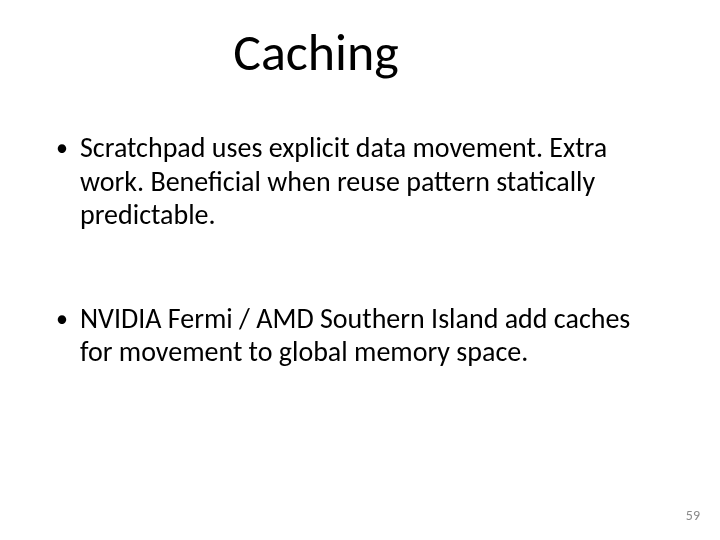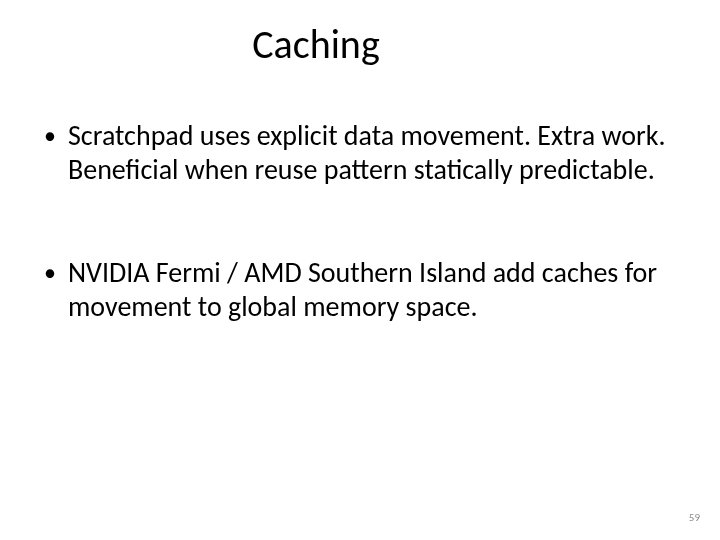--- a/index.html
+++ b/index.html
@@ -18,33 +18,33 @@
     height: 540px;
     position: relative;
     box-sizing: border-box;
   }
   .title {
     position: absolute;
     top: 20px;
     left: 0;
     width: 632px;
     text-align: center;
-    font-size: 40px;
+    font-size: 52px;
     font-weight: 400;
     color: #000000;
   }
   .body {
     position: absolute;
     top: 115px;
     left: 36px;
     right: 36px;
   }
   ul.bullets {
     list-style: none;
-    margin: 4px;
+    margin: 16px;
     padding: 0;
   }
   ul.bullets > li {
     position: relative;
     padding-left: 28px;
     font-size: 28px;
     line-height: 1.2;
     margin-bottom: 70px;
     color: #000000;
   }
@@ -54,21 +54,21 @@
     left: 4px;
     top: 0;
     font-size: 24px;
     line-height: 1.4;
     color: #000000;
   }
   .page-num {
     position: absolute;
     right: 20px;
     bottom: 16px;
-    font-size: 11px;
+    font-size: 14px;
     color: #8B8B8B;
   }
 </style>
 </head>
 <body>
 
 <div class="slide">
 
   <div class="title">Caching</div>
 

